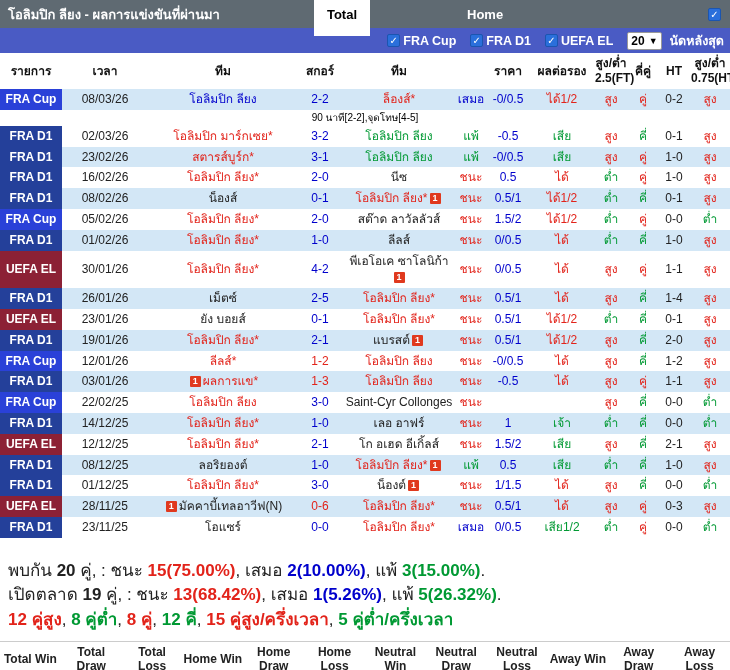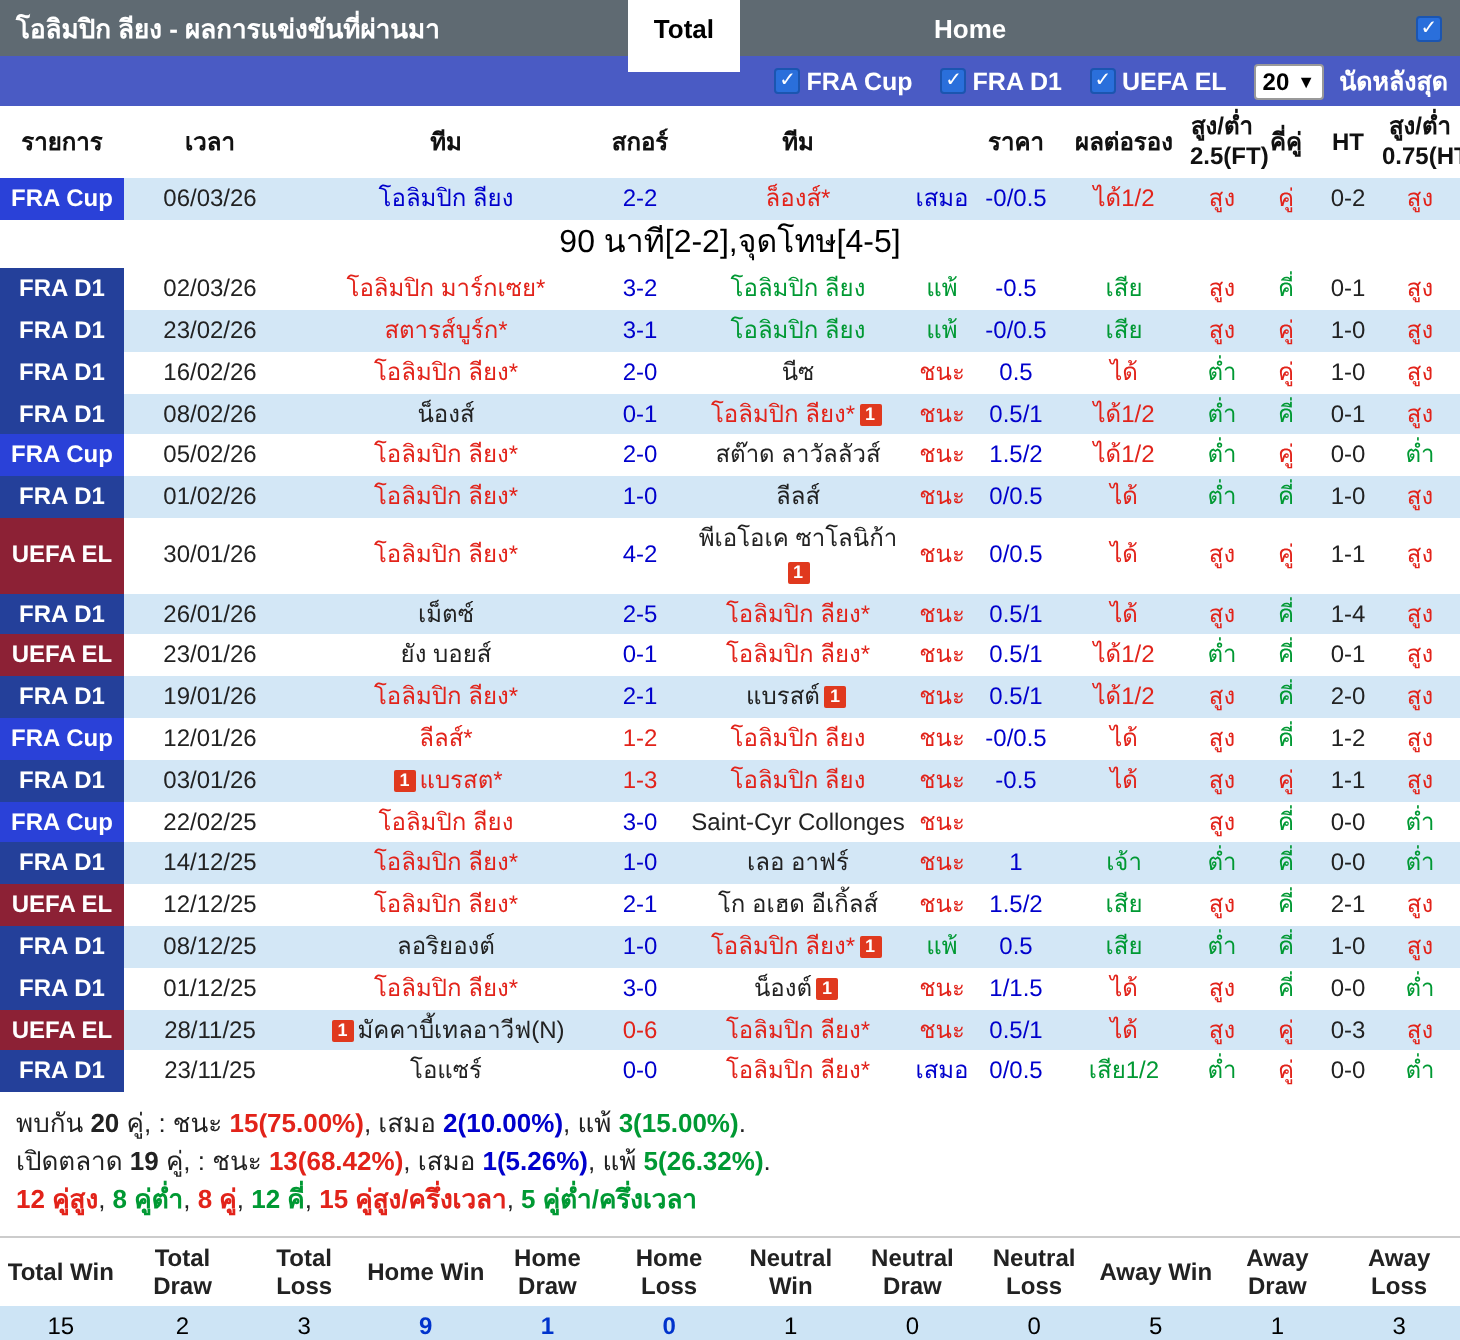--- a/index.html
+++ b/index.html
@@ -20,33 +20,33 @@
   .chkitem { display:flex; align-items:center; margin-left:8px; }
   .select { background:#fff; color:#000; font-weight:bold; font-size:12px; border:1px solid #999; border-radius:2px; padding:1px 3px; margin:0 2px 0 8px; display:inline-flex; align-items:center; gap:4px; cursor:pointer; }
   .select .caret { font-size:9px; }
 
   
   table.main { width:730px; border-collapse:collapse; table-layout:fixed; font-size:12px; }
   table.main th { font-weight:bold; color:#111; padding:3px 1px; text-align:center; background:#fff; line-height:1.25; }
   table.main td { text-align:center; padding:2px 1px; line-height:1.4; word-wrap:break-word; }
   tr.odd td { background:#d3e7f6; }
   tr.even td { background:#ffffff; }
-  tr.note-row td { background:#fff; color:#000; font-size:16px; padding:1px; }
+  tr.note-row td { background:#fff; color:#000; font-size:10px; padding:1px; }
   td.comp { color:#fff; font-weight:bold; font-size:12px; }
   td.comp.cup { background:#2a41d8 !important; }
   td.comp.d1  { background:#24409a !important; }
   td.comp.el  { background:#8c2135 !important; }
   .c-red   { color:#e2231a; }
   .c-blue  { color:#0000cc; }
   .c-green { color:#009933; }
   .c-black { color:#222; }
   .card { display:inline-block; width:11px; height:11px; background:#e0391e; color:#fff; font-size:9px; font-weight:bold; line-height:11px; text-align:center; border-radius:1px; margin:0 2px; vertical-align:1px; }
 
   
-  .summary { padding:7px 10px 6px 8px; font-size:13px; line-height:1.45; background:#fff; }
+  .summary { padding:7px 10px 6px 8px; font-size:17px; line-height:1.45; background:#fff;margin-top:14px; }
   .summary .b { font-weight:bold; }
 
   
   .stats-wrap { border-top:1px solid #ccc; margin-top:2px; }
   table.stats { width:730px; border-collapse:collapse; table-layout:fixed; font-size:12px; }
   table.stats th { font-weight:bold; color:#222; padding:3px 1px; line-height:1.2; background:#fff; text-align:center; word-wrap:break-word; }
   table.stats td { text-align:center; padding:3px 0; color:#000000; }
   table.stats tr.vals td { background:#cde4f5; }
   table.stats tr.pcts td { background:#e7f2fa; border-bottom:1px solid #c5d9e8; }
   table.stats .hl { color:#0033cc; font-weight:bold; }
@@ -112,21 +112,21 @@
           <th>ผลต่อรอง</th>
           <th>สูง/ต่ำ 2.5(FT)</th>
           <th>คี่คู่</th>
           <th>HT</th>
           <th>สูง/ต่ำ 0.75(HT)</th>
         </tr>
       </thead>
     <tbody id="match-rows">
         <tr class="odd">
           <td class="comp cup">FRA Cup</td>
-          <td class="c-black">06/03/26</td>
+          <td class="c-black">08/03/26</td>
           <td><span class="c-blue">โอลิมปิก ลียง</span></td>
           <td class="c-blue">2-2</td>
           <td><span class="c-red">ล็องส์*</span></td>
           <td class="c-blue">เสมอ</td>
           <td class="c-blue">-0/0.5</td>
           <td class="c-red">ได้1/2</td>
           <td class="c-red">สูง</td>
           <td class="c-red">คู่</td>
           <td class="c-black">0-2</td>
           <td class="c-red">สูง</td>
@@ -284,21 +284,21 @@
           <td class="c-blue">-0/0.5</td>
           <td class="c-red">ได้</td>
           <td class="c-red">สูง</td>
           <td class="c-green">คี่</td>
           <td class="c-black">1-2</td>
           <td class="c-red">สูง</td>
         </tr>
         <tr class="odd">
           <td class="comp d1">FRA D1</td>
           <td class="c-black">03/01/26</td>
-          <td><span class="card">1</span><span class="c-red">แบรสต*</span></td>
+          <td><span class="card">1</span><span class="c-red">ผลการแข*</span></td>
           <td class="c-red">1-3</td>
           <td><span class="c-red">โอลิมปิก ลียง</span></td>
           <td class="c-red">ชนะ</td>
           <td class="c-blue">-0.5</td>
           <td class="c-red">ได้</td>
           <td class="c-red">สูง</td>
           <td class="c-red">คู่</td>
           <td class="c-black">1-1</td>
           <td class="c-red">สูง</td>
         </tr>

